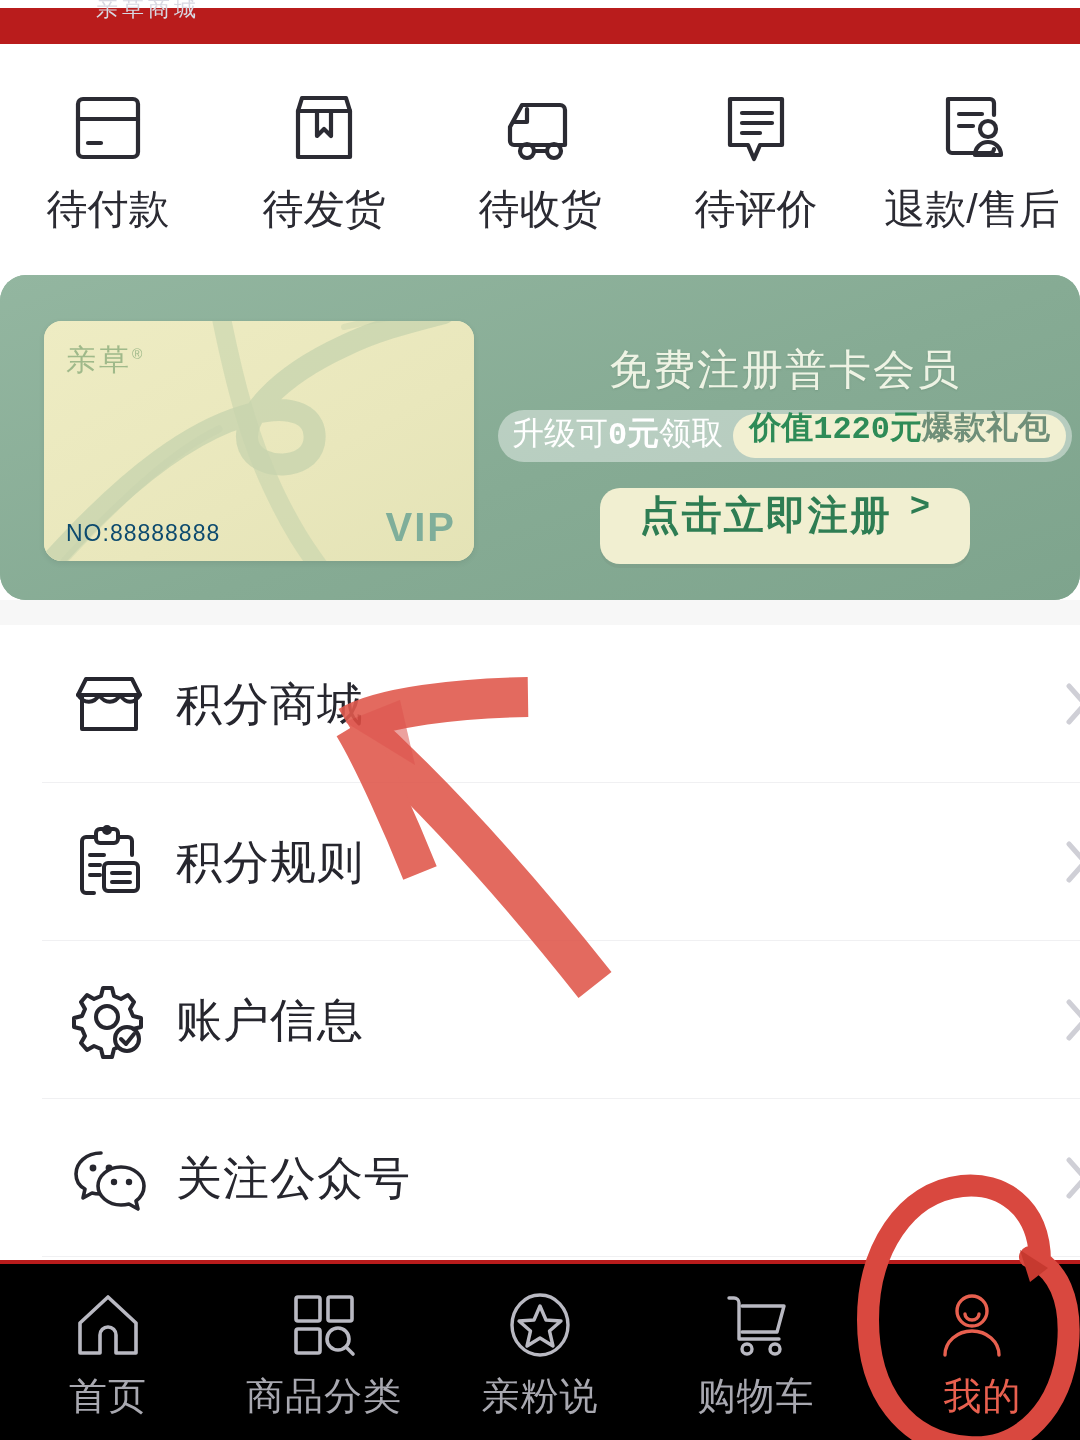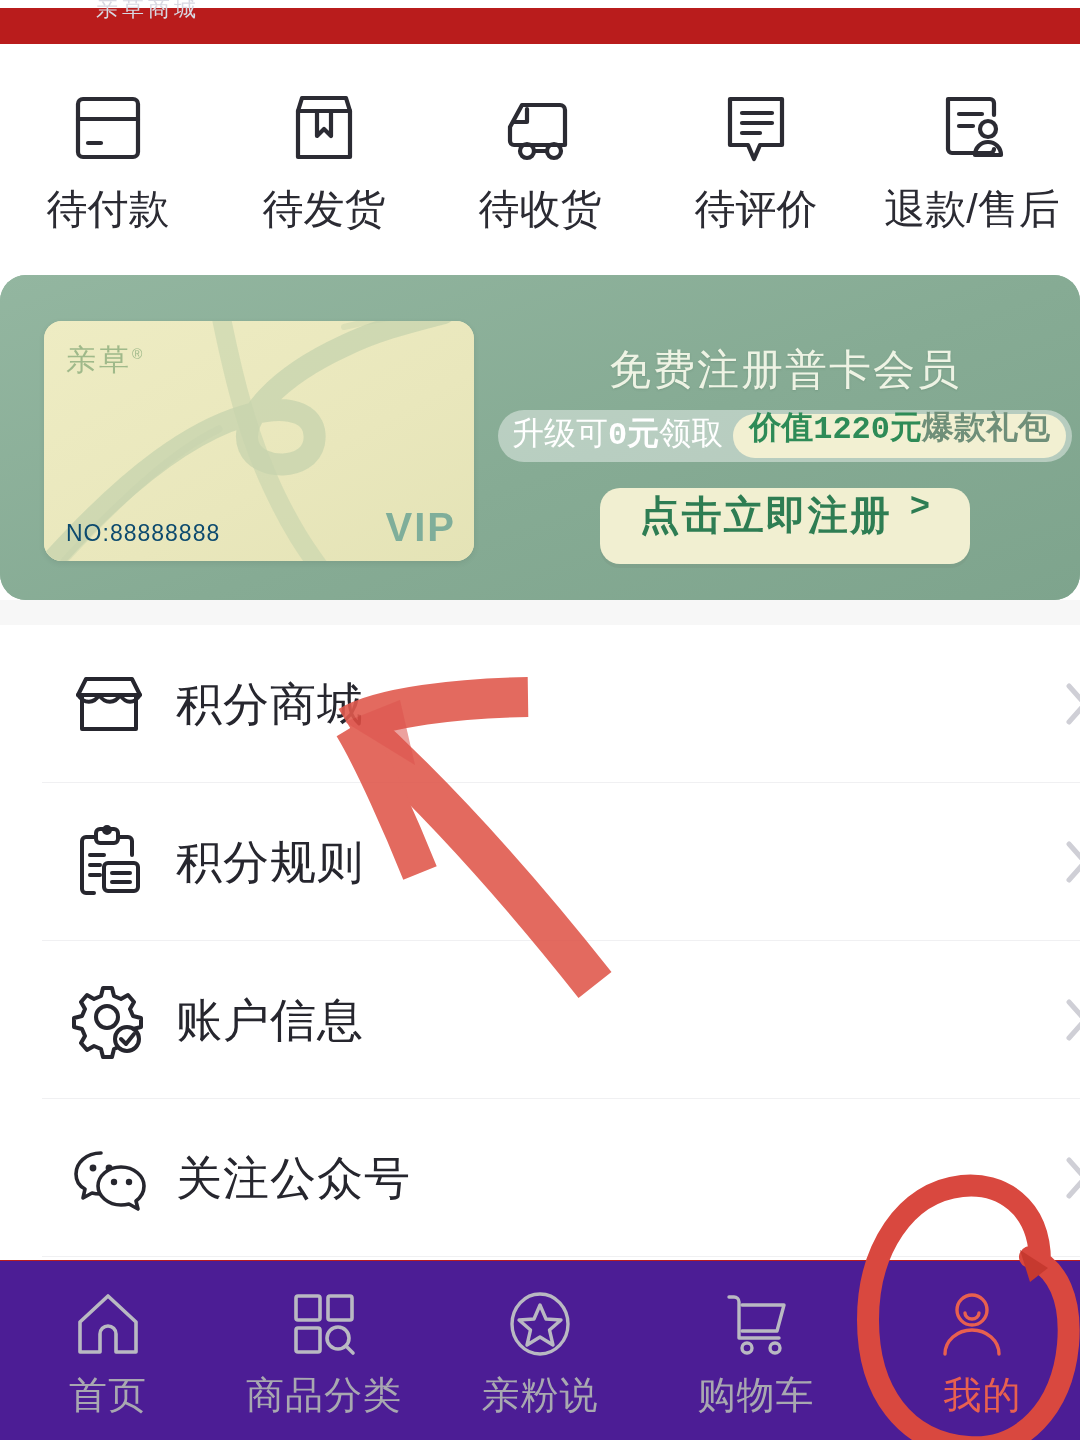--- a/index.html
+++ b/index.html
@@ -143,21 +143,21 @@
     letter-spacing:1px;
   }
   .menu-chev{
     position:absolute; right:32px; top:50%; transform:translateY(-50%);
     width:26px; height:46px;
   }
 
   
   #bottom-nav{
     position:absolute; left:0; bottom:0; width:1080px; height:180px;
-    background:#4c1d95; border-top:1px solid #b91c1c;
+    background:#000000; border-top:4px solid #b91c1c;
     display:flex; align-items:center; justify-content:space-around;
     z-index:5;
   }
   .nav-cell{
     width:216px; height:160px;
     display:flex; flex-direction:column; align-items:center; justify-content:center;
     gap:16px;
   }
   .nav-icon{ width:72px; height:72px; display:block; }
   .nav-label{ font-size:38px; color:#a8a8b0; line-height:1; letter-spacing:1px; }

